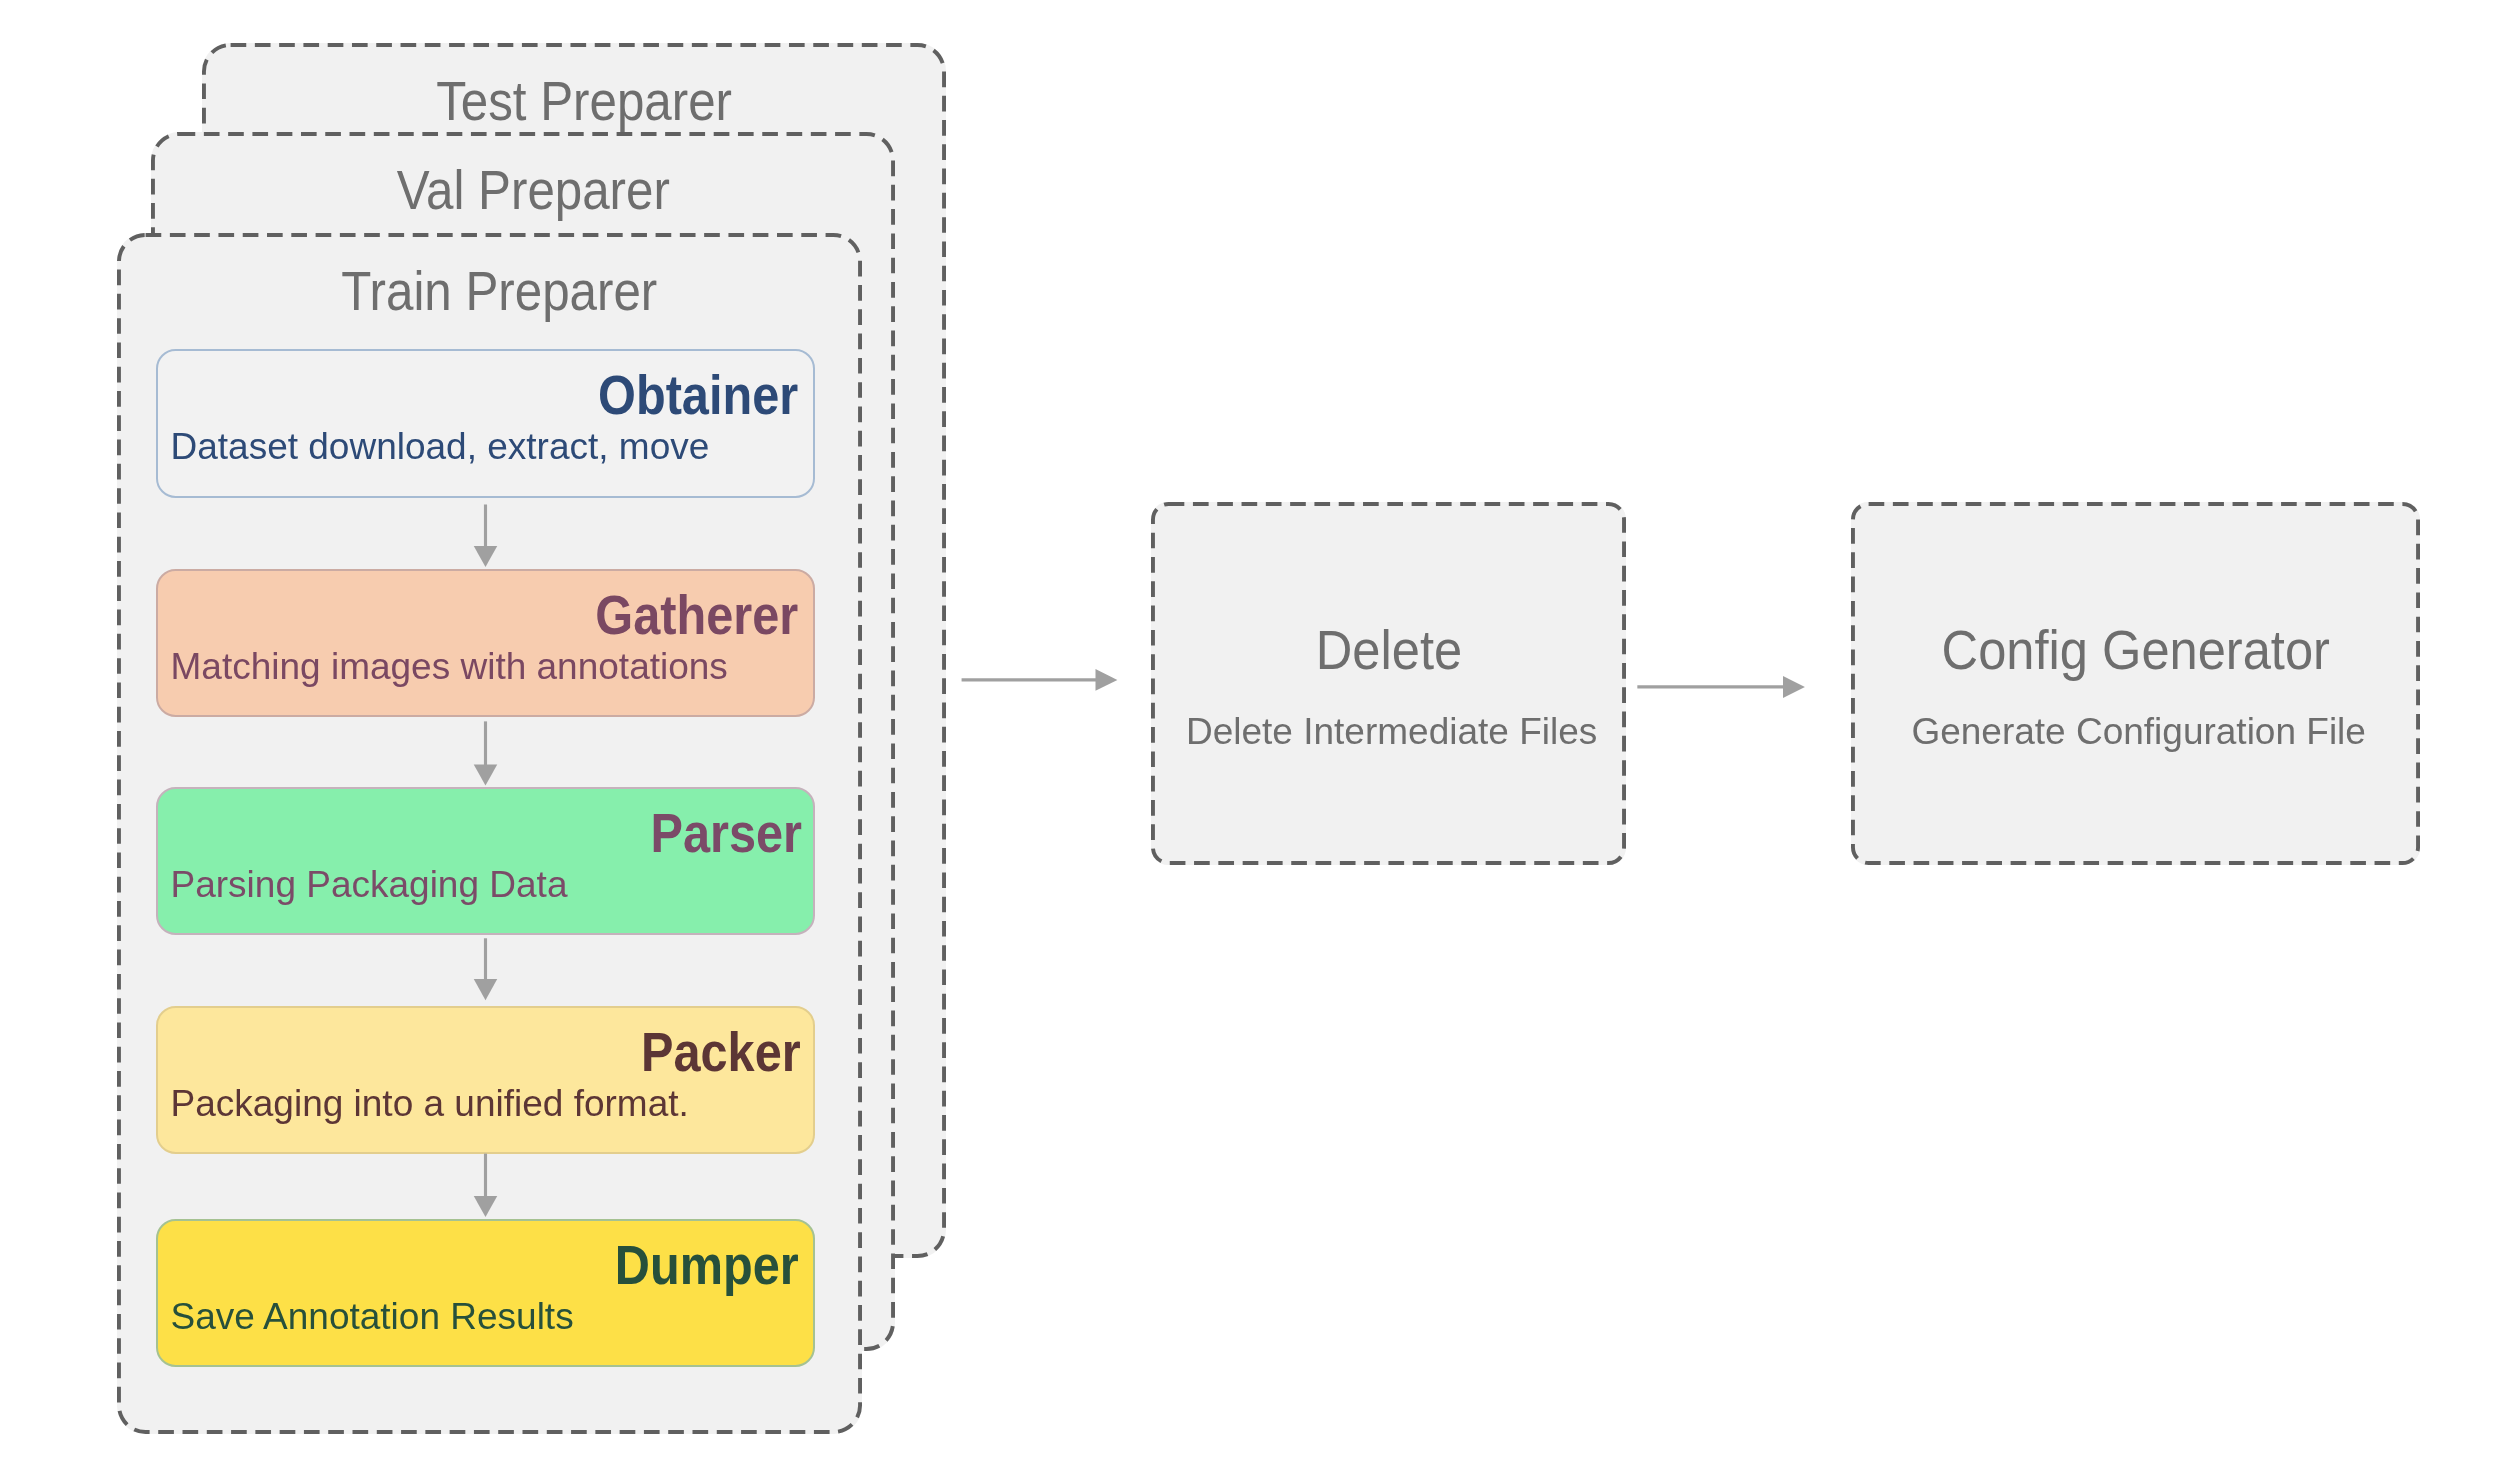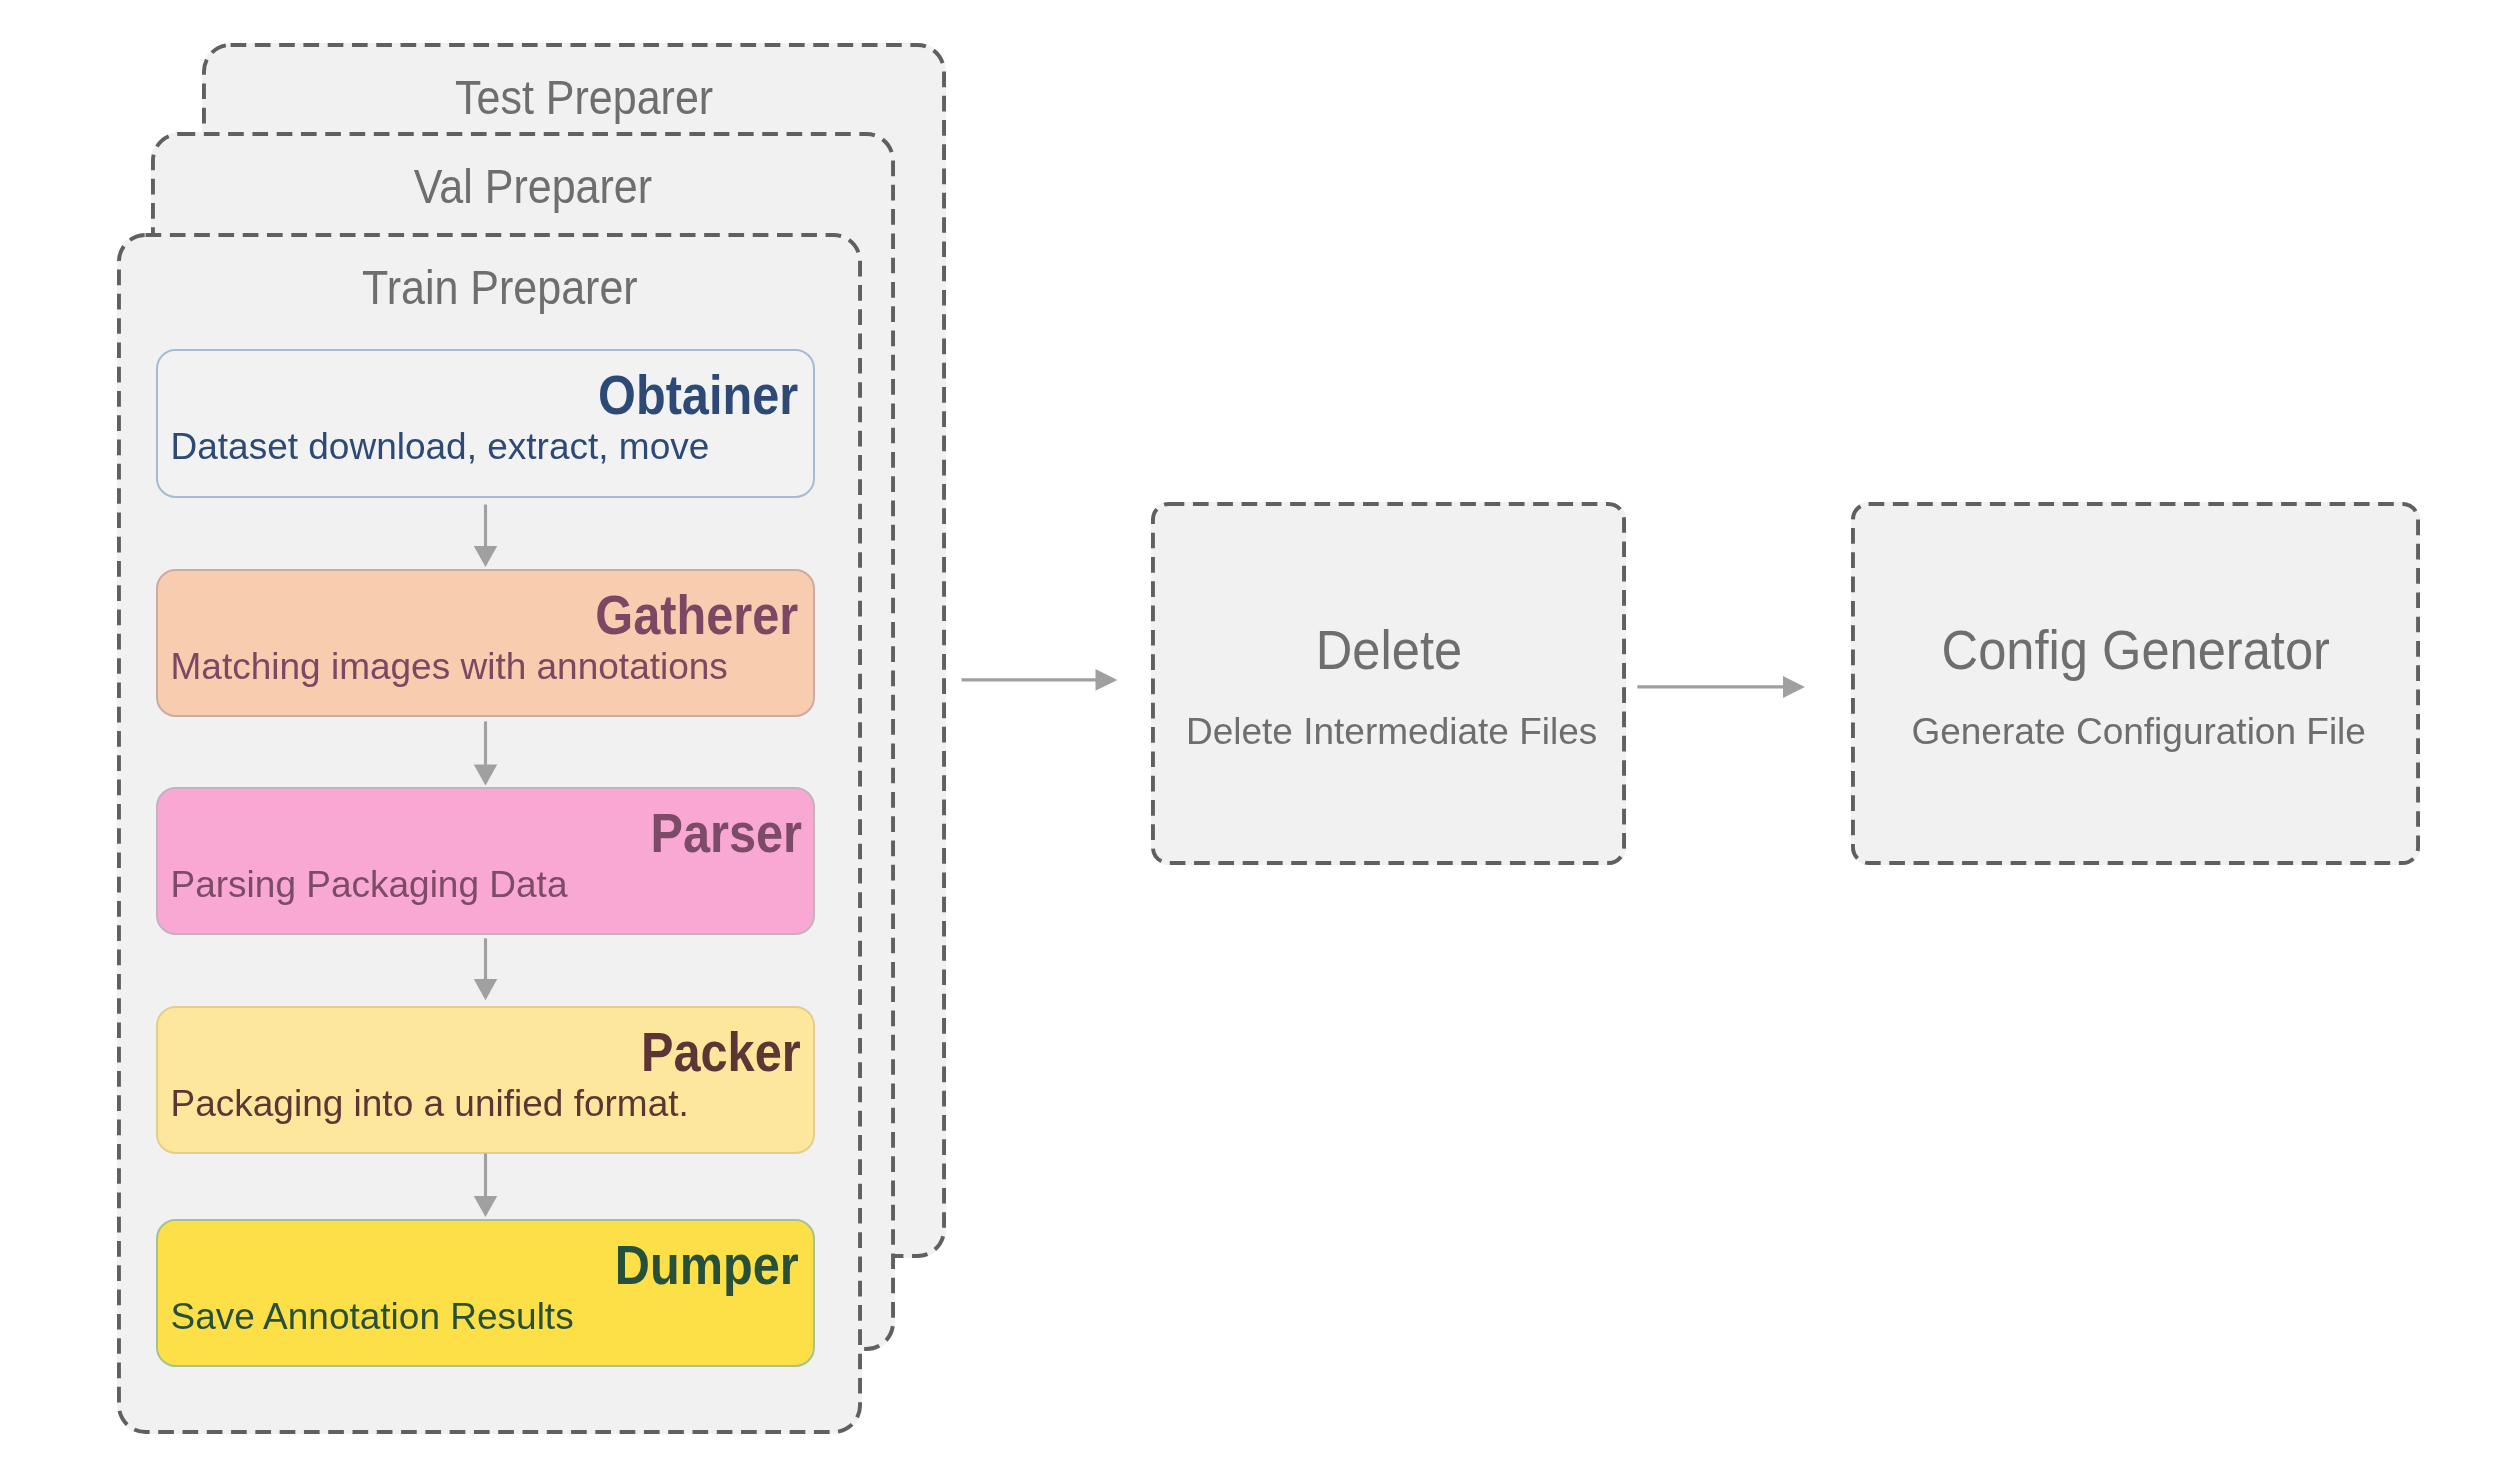--- a/index.html
+++ b/index.html
@@ -7,21 +7,21 @@
   body{width:2512px;height:1478px;overflow:hidden;
        font-family:"Liberation Sans",sans-serif;
        -webkit-font-smoothing:antialiased;}
   #canvas{position:relative;width:2512px;height:1478px;background:#ffffff;}
 
   
   .grp{position:absolute;box-sizing:border-box;}
   .grp .gbg{position:absolute;inset:0;background:#F1F1F1;border-radius:28px;}
   .grp svg.gb{position:absolute;inset:0;width:100%;height:100%;overflow:visible;}
   .grp-title{position:absolute;left:0;right:0;text-align:center;
-             color:#6E6E6E;font-size:48px;line-height:1;white-space:nowrap;padding-left:45px;}
+             color:#6E6E6E;font-size:55px;line-height:1;white-space:nowrap;padding-left:45px;}
   .grp-title span{display:inline-block;transform:scaleX(0.896);transform-origin:center;}
 
   
   .node{position:absolute;box-sizing:border-box;border-radius:19.6px;
         border-style:solid;border-width:2.3px;}
   .node .t{position:absolute;left:0;right:0;text-align:right;
            font-weight:700;font-size:56px;line-height:1;white-space:nowrap;}
   .node .t span{display:inline-block;transform:scaleX(0.869);transform-origin:center;}
   .node .s{position:absolute;left:0;right:8px;text-align:left;
            font-size:37px;line-height:1;white-space:nowrap;}
@@ -44,21 +44,21 @@
   #g-test {left:202px; top:43px;  width:744px; height:1215px;}
   #g-val  {left:151px; top:132px; width:744px; height:1219px;}
   #g-train{left:117px; top:233px; width:745px; height:1201px;}
   .grp-title{top:30.5px; right:25px;}
 
   #n-obtainer{left:156px;  top:349px;  width:659px; height:149px;
               background:#F2F2F2; border-color:#A6BBD3; color:#2D4A77;}
   #n-gatherer{left:156px;  top:569px;  width:659px; height:148px;
               background:#F7CCAF; border-color:#CBABA3; color:#7A4862;}
   #n-parser  {left:156px;  top:787px; width:659px; height:148px;
-              background:#f9a8d4; border-color:#C5B2BC; color:#7B4B68;}
+              background:#86efac; border-color:#C5B2BC; color:#7B4B68;}
   #n-packer  {left:156px;  top:1006px; width:659px; height:148px;
               background:#FDE79C; border-color:#E3CE8D; color:#5C3635;}
   #n-dumper  {left:156px;  top:1219px; width:659px; height:148px;
               background:#fde047; border-color:#A5C292; color:#27503B;}
   .node .t{top:15.7px;}
   .node .s{top:77px; left:12.5px;}
 
   #n-delete{left:1151px; top:502px; width:475px; height:363px;}
   #n-config{left:1851px; top:502px; width:569px; height:363px;}
 </style>

